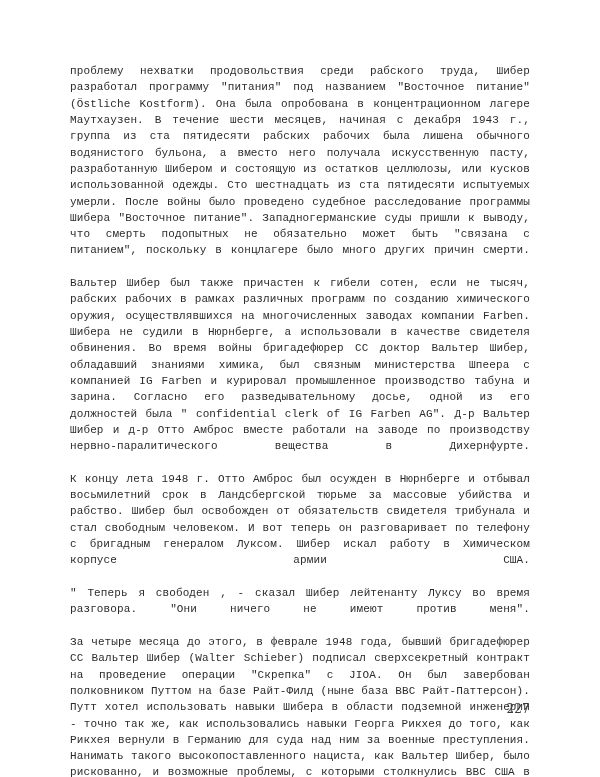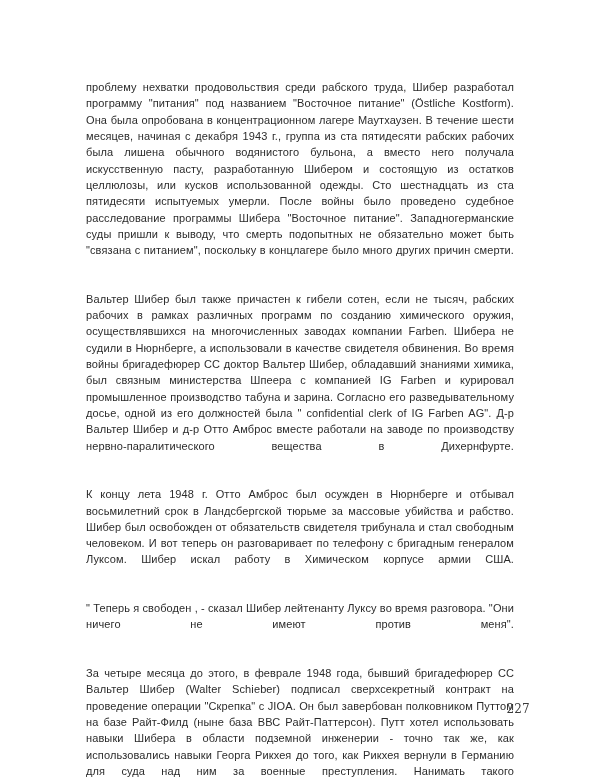--- a/index.html
+++ b/index.html
@@ -16,23 +16,23 @@
     overflow: hidden;
     box-sizing: border-box;
   }
   .text-column {
     position: absolute;
     left: 70px;
     top: 63px;
     width: 460px;
   }
   .para {
-    margin: 16px;
+    margin: 0;
     padding: 0;
-    font-family: Liberation Sans, sans-serif;
+    font-family: Liberation Mono, monospace;
     font-size: 11px;
     line-height: 16.32px;
     color: #2b2b2b;
     text-align: justify;
     text-justify: inter-word;
     letter-spacing: 0.01em;
     -webkit-font-smoothing: antialiased;
     hyphens: none;
   }
   

